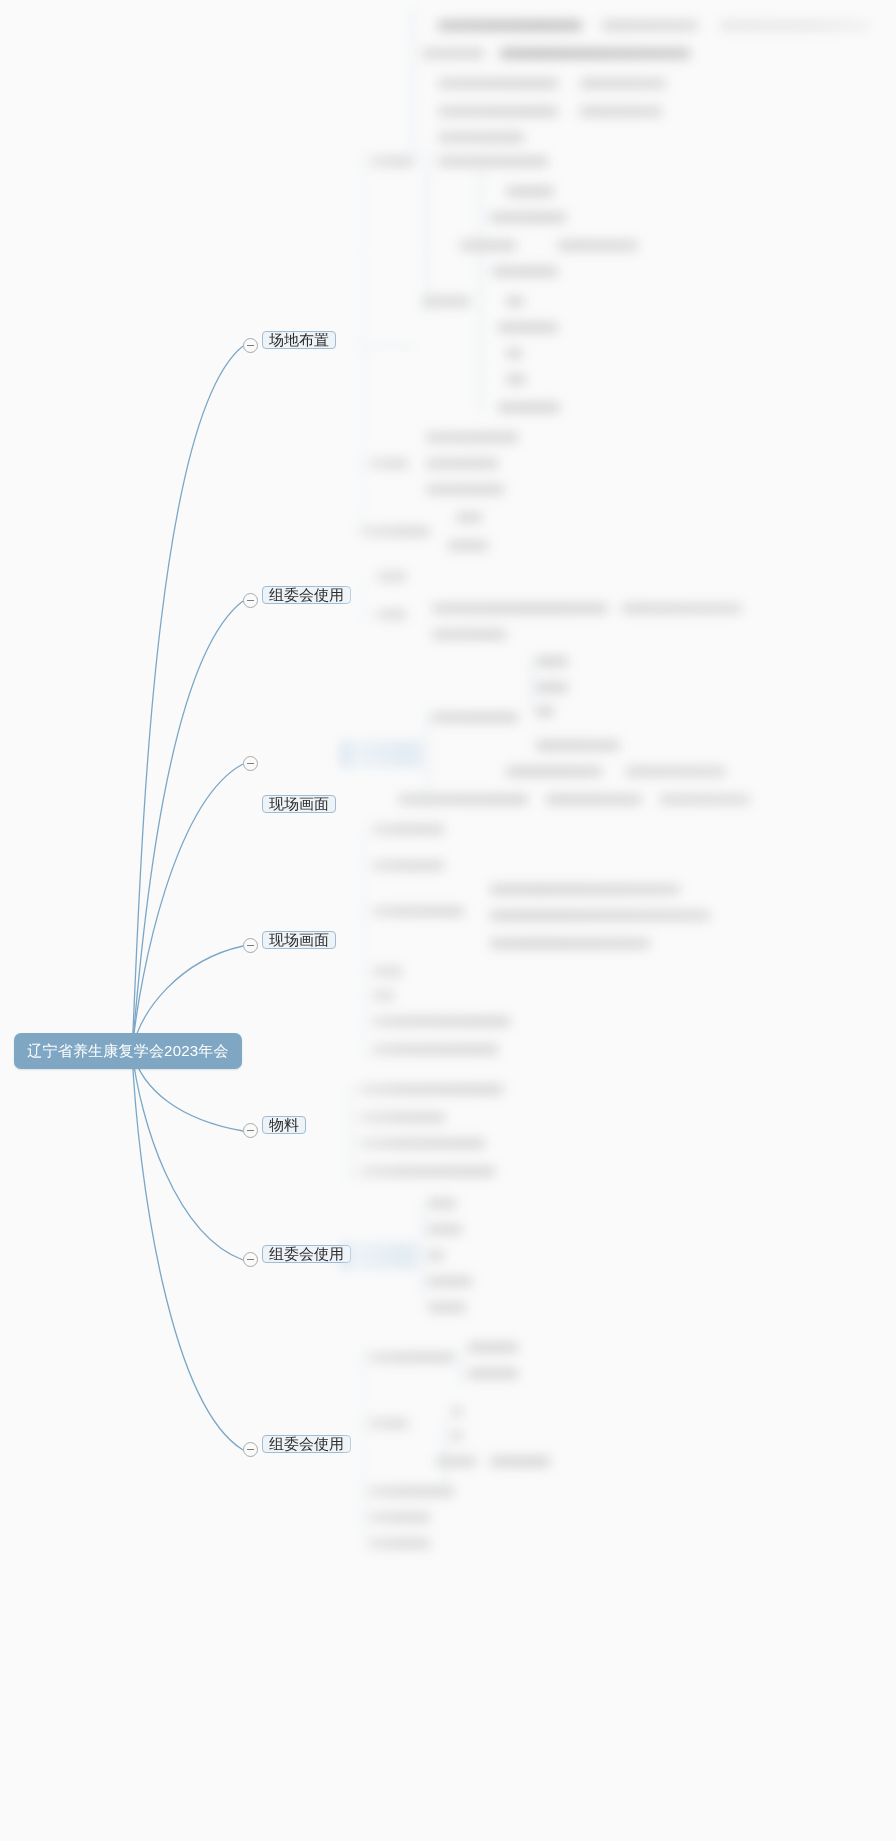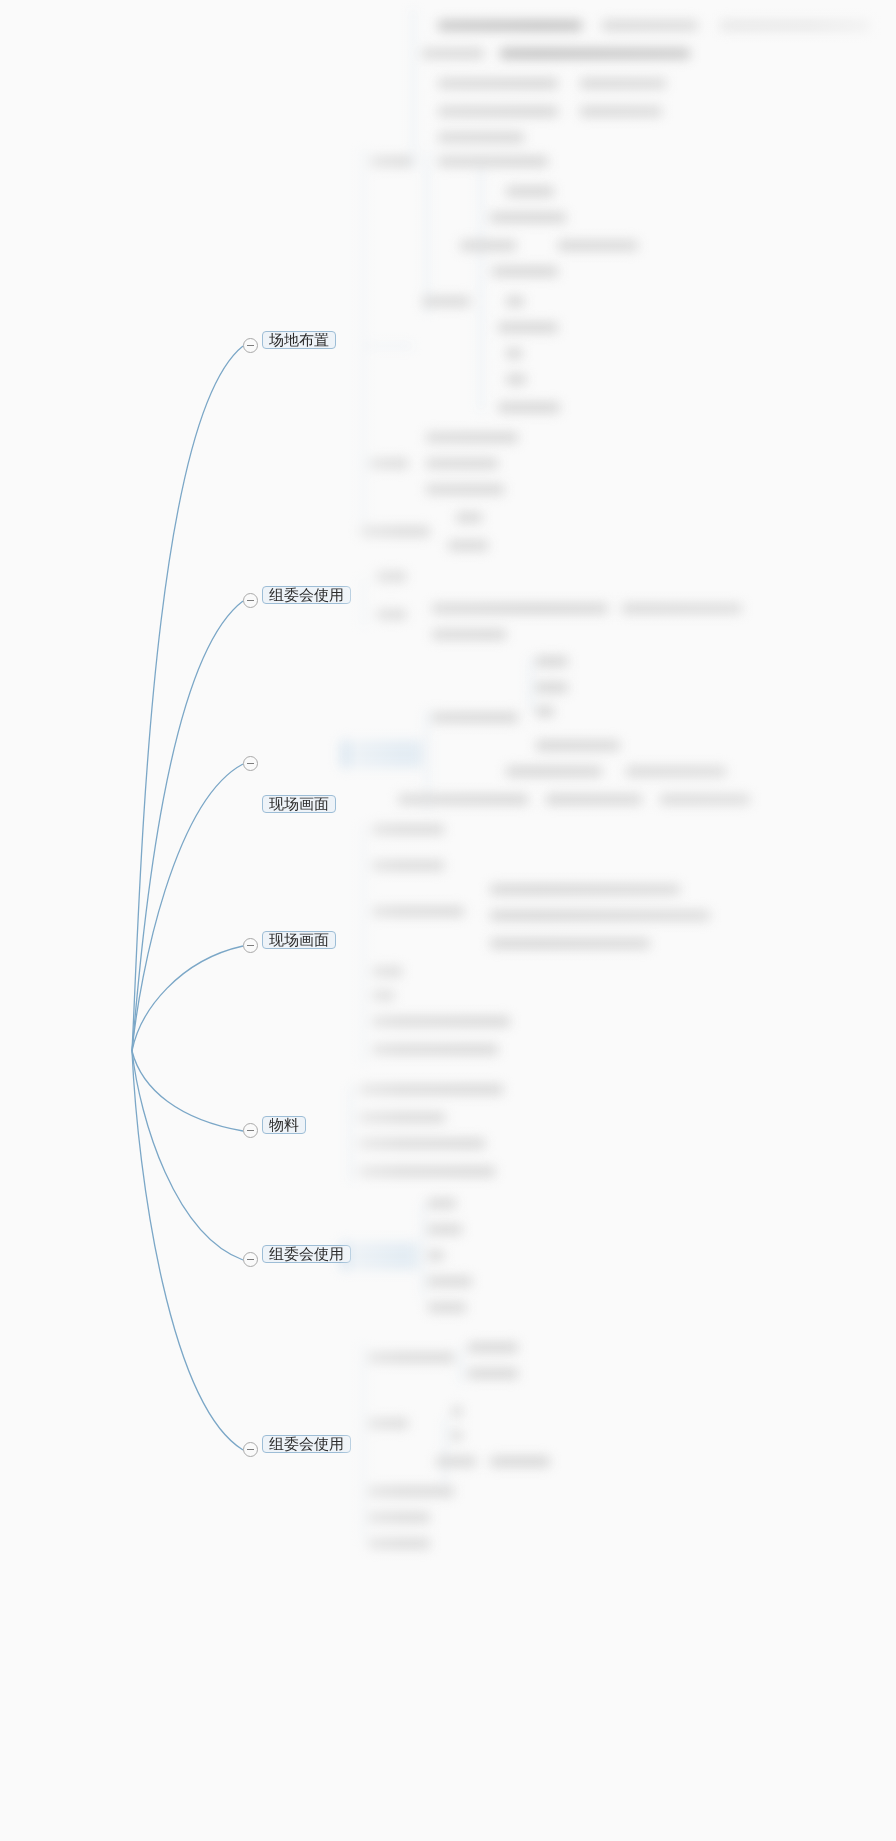--- a/index.html
+++ b/index.html
@@ -239,20 +239,23 @@
       <path d="M 132 1051 C 140 900, 150 420, 243 346"></path>
       <path d="M 132 1051 C 142 940, 165 660, 243 601"></path>
       <path d="M 132 1051 C 140 970, 175 800, 243 764"></path>
       <path d="M 132 1051 C 140 1010, 180 960, 243 946"></path>
       <path d="M 132 1051 C 142 1090, 180 1120, 243 1131"></path>
       <path d="M 132 1051 C 140 1120, 175 1235, 243 1260"></path>
       <path d="M 132 1051 C 138 1180, 170 1405, 243 1450"></path>
     </g>
   </svg>
 
+  <div class="root-node" style="left:14px; top:1033px; width:228px; height:36px;">
+    <span>辽宁省养生康复学会2023年会</span>
+  </div>
 
   <div class="collapse-toggle" style="left:243px; top:338px;"></div>
   <div class="branch-node" style="left:262px; top:331px;">
     <span>场地布置</span>
   </div>
 
   <div class="collapse-toggle" style="left:243px; top:593px;"></div>
   <div class="branch-node" style="left:262px; top:586px;">
     <span>组委会使用</span>
   </div>

